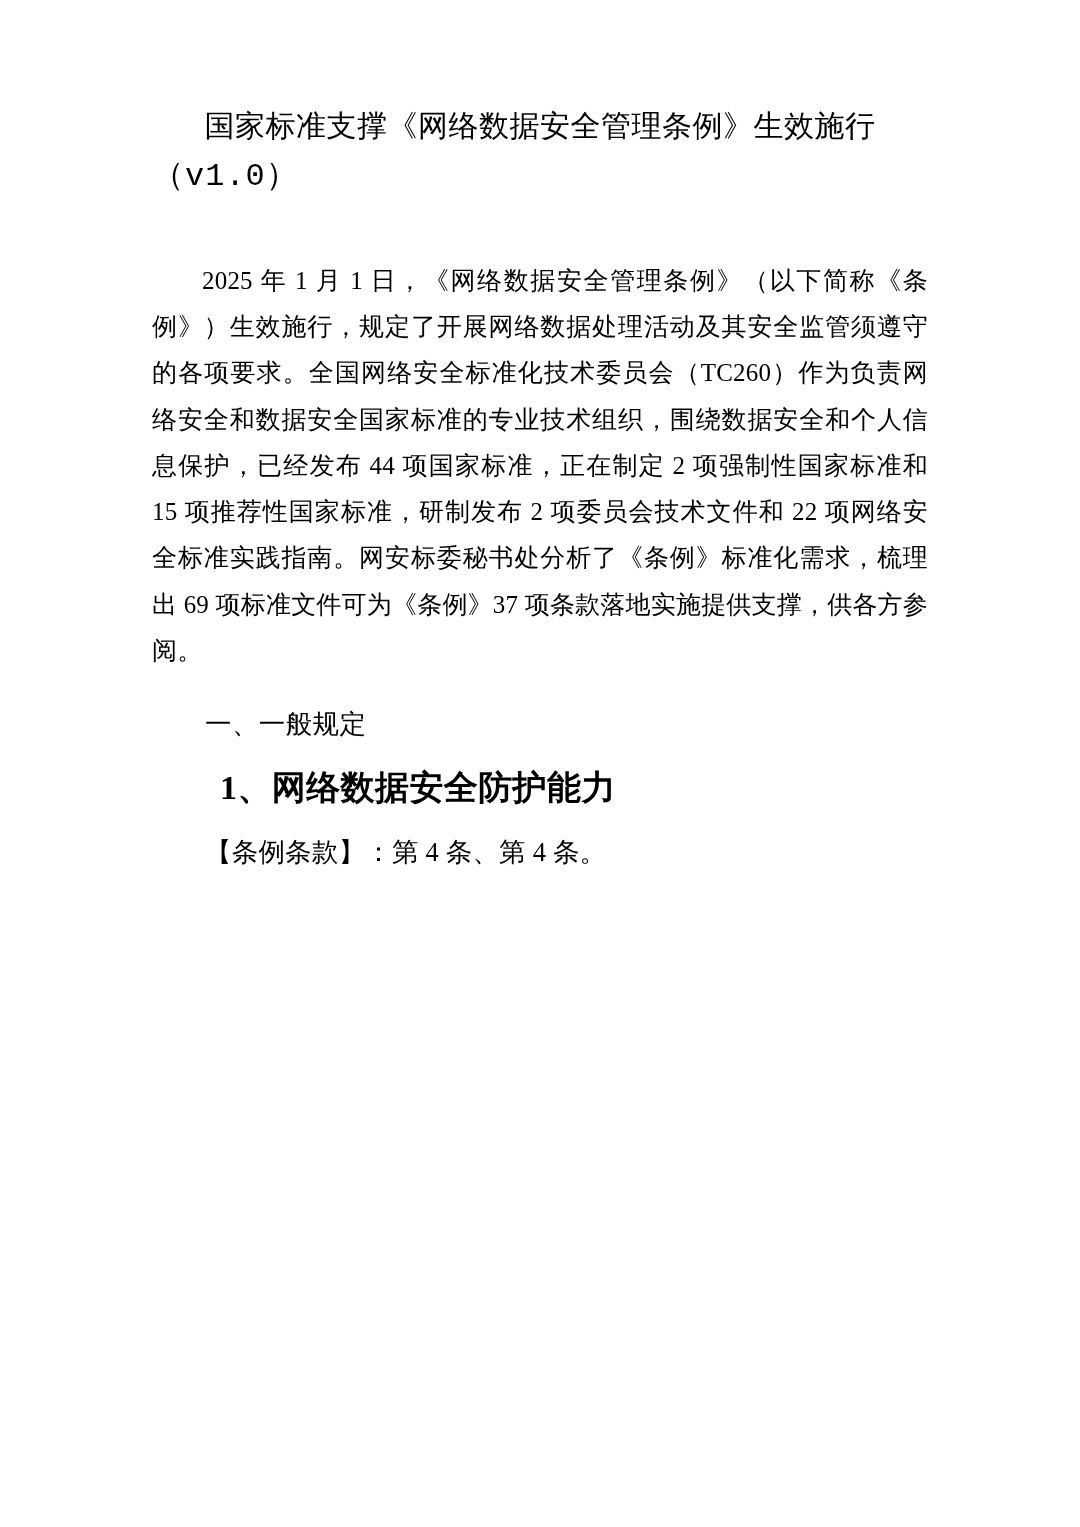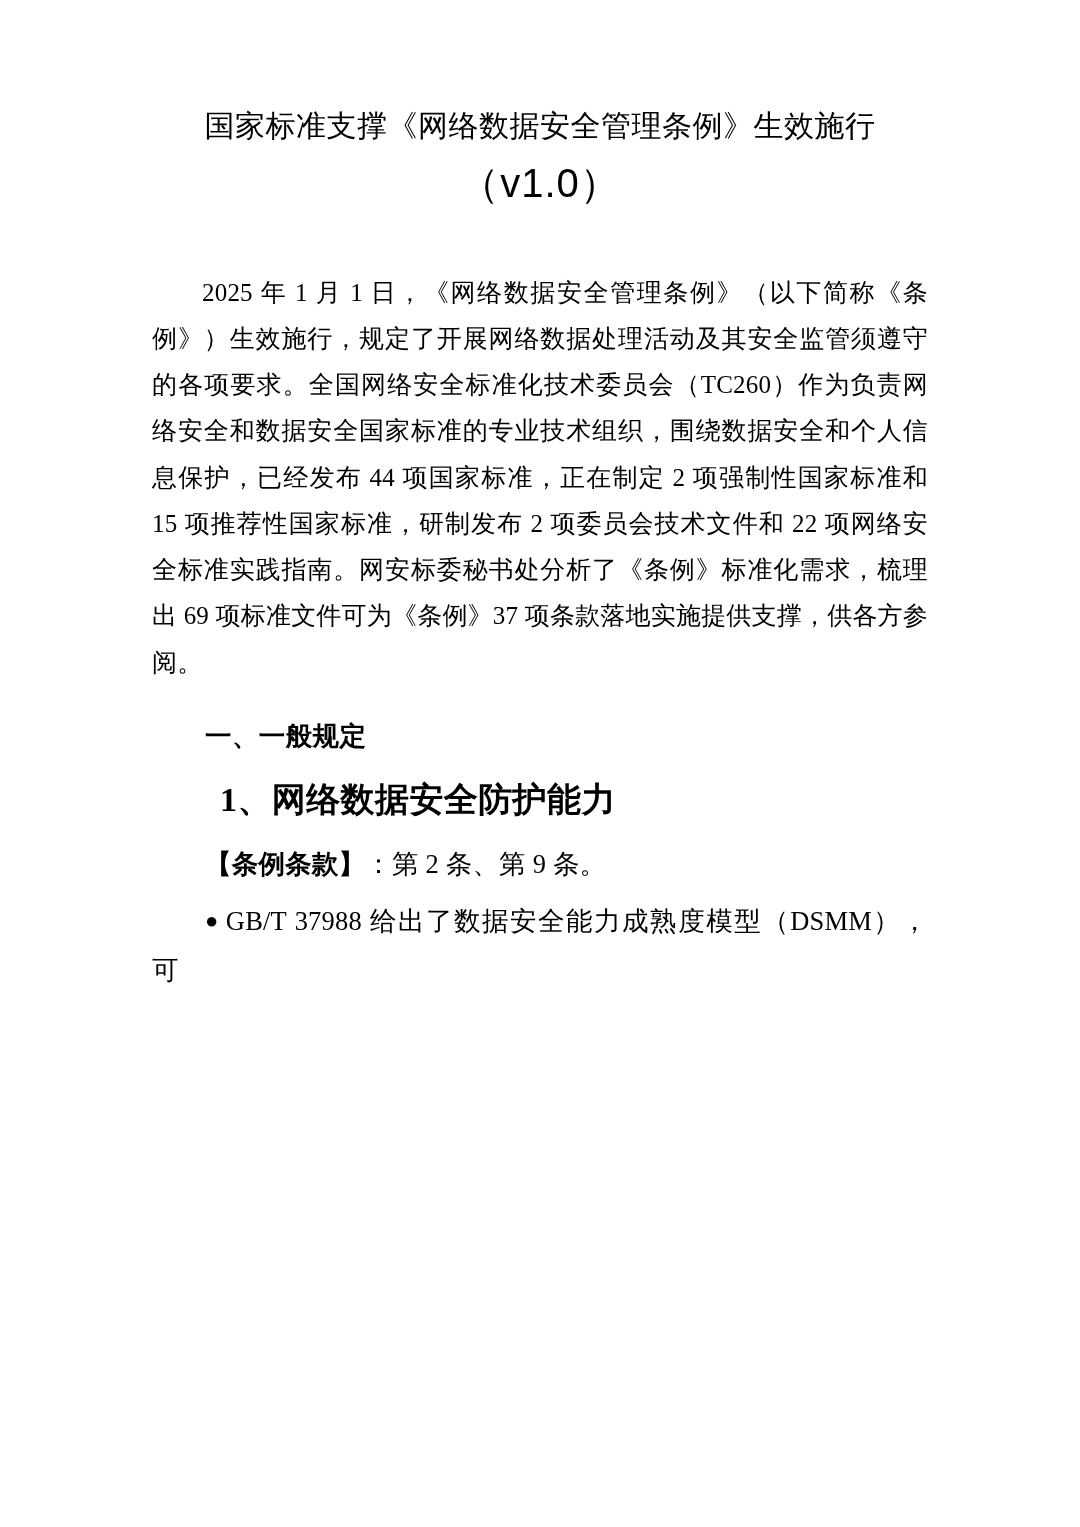--- a/index.html
+++ b/index.html
@@ -25,41 +25,41 @@
   .doc-title {
     text-align: center;
     font-size: 30px;
     line-height: 1.45;
     letter-spacing: 0.5px;
     font-weight: 400;
     margin: 0;
     padding-top: 16px;
   }
   .doc-subtitle {
-    text-align: center;
-    font-size: 40px;
+    text-align: left;
+    font-size: 32px;
     line-height: 1.45;
     letter-spacing: 1px;
     margin: 6px 0 0 0;
-    font-family: Liberation Sans, sans-serif;
+    font-family: Liberation Mono, monospace;
   }
   .intro {
     margin-top: 58px;
     font-size: 25px;
     line-height: 1.85;
     text-align: justify;
     text-justify: inter-ideograph;
     text-indent: 2em;
     letter-spacing: 0.2px;
   }
   .section-heading {
     margin-top: 26px;
     font-size: 26.5px;
     line-height: 1.85;
-    font-weight: bold;
+    font-weight: normal;
     text-indent: 2em;
     letter-spacing: 0.4px;
   }
   .sub-heading {
     margin-top: 8px;
     font-size: 34px;
     line-height: 1.85;
     font-weight: bold;
     text-indent: 2em;
     letter-spacing: 0.4px;
@@ -67,21 +67,21 @@
   .field-line {
     margin-top: 8px;
     font-size: 26.5px;
     line-height: 1.85;
     text-indent: 2em;
     text-align: justify;
     text-justify: inter-ideograph;
     letter-spacing: 0.2px;
   }
   .field-label {
-    font-weight: bold;
+    font-weight: normal;
   }
   .bullet-line {
     margin-top: 8px;
     font-size: 26.5px;
     line-height: 1.85;
     text-indent: 2em;
     text-align: justify;
     text-justify: inter-ideograph;
     letter-spacing: 0.2px;
   }
@@ -99,22 +99,19 @@
   <h1 class="doc-title">国家标准支撑《网络数据安全管理条例》生效施行</h1>
   <div class="doc-subtitle">（v1.0）</div>
 
   <p class="intro">2025 年 1 月 1 日，《网络数据安全管理条例》（以下简称《条例》）生效施行，规定了开展网络数据处理活动及其安全监管须遵守的各项要求。全国网络安全标准化技术委员会（TC260）作为负责网络安全和数据安全国家标准的专业技术组织，围绕数据安全和个人信息保护，已经发布 44 项国家标准，正在制定 2 项强制性国家标准和 15 项推荐性国家标准，研制发布 2 项委员会技术文件和 22 项网络安全标准实践指南。网安标委秘书处分析了《条例》标准化需求，梳理出 69 项标准文件可为《条例》37 项条款落地实施提供支撑，供各方参阅。</p>
 
   <div class="section-heading">一、一般规定</div>
 
   <div class="sub-heading">1、网络数据安全防护能力</div>
 
   <div class="field-line">
-    <span class="field-label">【条例条款】</span><span>：第 2 条、第 9 条。</span>
+    <span class="field-label">【条例条款】</span><span>：第 4 条、第 4 条。</span>
   </div>
 
 
 
-  <div class="bullet-line">
-    <span class="bullet-dot">●</span><span>GB/T 37988 给出了数据安全能力成熟度模型（DSMM），可</span>
-  </div>
 
 </div>
 
 </body></html>

